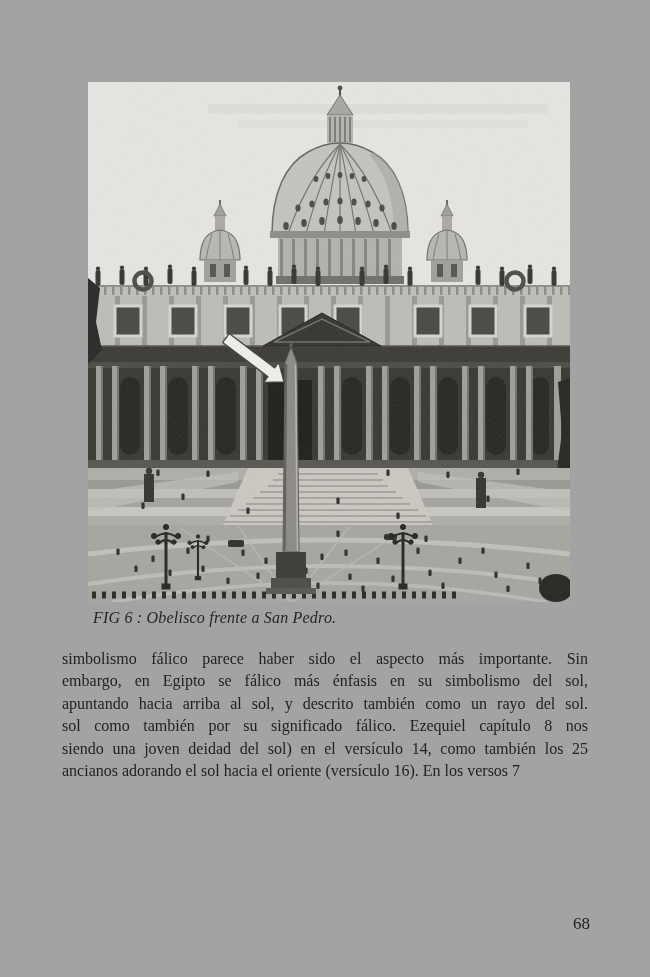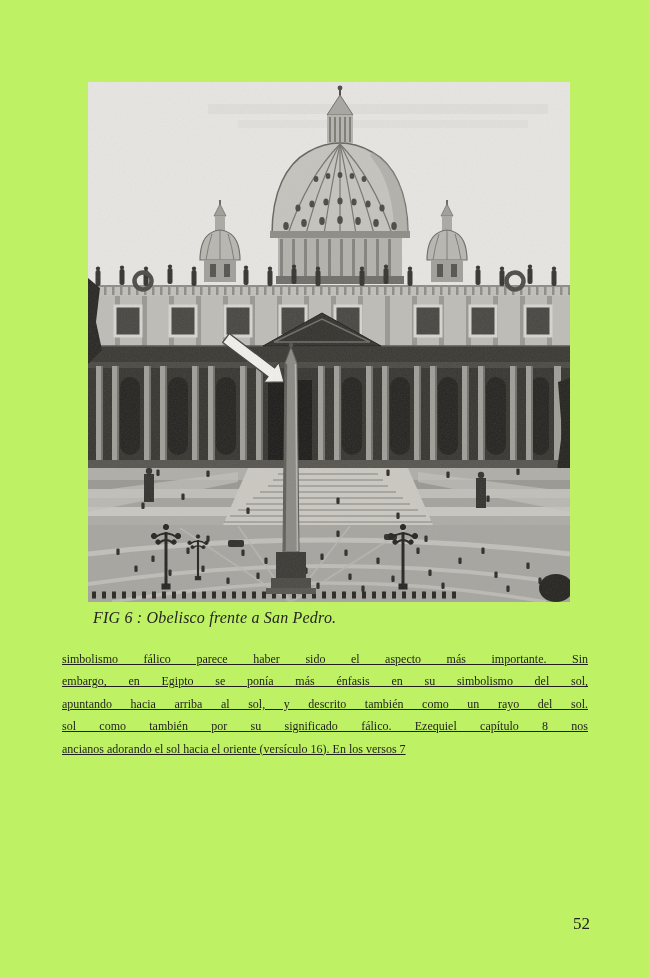--- a/index.html
+++ b/index.html
@@ -1,29 +1,29 @@
 <!DOCTYPE html>
 <html><head>
 <meta charset="utf-8">
 <style>
   html,body{margin:0;padding:0;background:#e9e9e9;}
   .page{
-    position:relative;width:650px;height:977px;background:#bef264;
+    position:relative;width:650px;height:977px;background:#a3a3a3;
     font-family:"Liberation Serif","DejaVu Serif",serif;color:#22211f;
     overflow:hidden;margin:0 auto;
   }
   .photo{position:absolute;left:88px;top:82px;width:482px;height:520px;}
   .photo svg{display:block;}
   .caption{
     position:absolute;left:93px;top:609px;width:480px;
     font-size:16px;font-style:italic;letter-spacing:.2px;color:#262523;
   }
   .bodytext{
     position:absolute;left:62px;top:648px;width:526px;
-    font-size:12px;line-height:22.4px;color:#201f1d;text-decoration:underline;
+    font-size:16px;line-height:22.4px;color:#201f1d;
   }
   .bodytext .line{
     text-align:justify;text-align-last:justify;
     height:22.4px;overflow:hidden;white-space:normal;
   }
   .bodytext .line:last-child{text-align-last:left;}
   .pagenum{position:absolute;left:573px;top:914px;font-size:17px;color:#22211f;}
 </style>
 </head>
 <body>
@@ -366,21 +366,22 @@
 
       <rect width="482" height="520" filter="url(#grain)" opacity="0.55"></rect>
     </svg>
   </figure>
 
   <div class="caption">FIG 6 : Obelisco frente a San Pedro.</div>
 
   <div class="bodytext">
 
   <div class="line">simbolismo fálico parece haber sido el aspecto más importante. Sin</div>
-      <div class="line">embargo, en Egipto se ponía más énfasis en su simbolismo del sol,</div>
+      <div class="line">embargo, en Egipto se fálico más énfasis en su simbolismo del sol,</div>
       <div class="line">apuntando hacia arriba al sol, y descrito también como un rayo del sol.</div>
       <div class="line">sol como también por su significado fálico. Ezequiel capítulo 8 nos</div>
+      <div class="line">siendo una joven deidad del sol) en el versículo 14, como también los 25</div>
       <div class="line">ancianos adorando el sol hacia el oriente (versículo 16). En los versos 7</div>
     </div>
 
-  <div class="pagenum">52</div>
+  <div class="pagenum">68</div>
 
 </div>
 
 </body></html>

